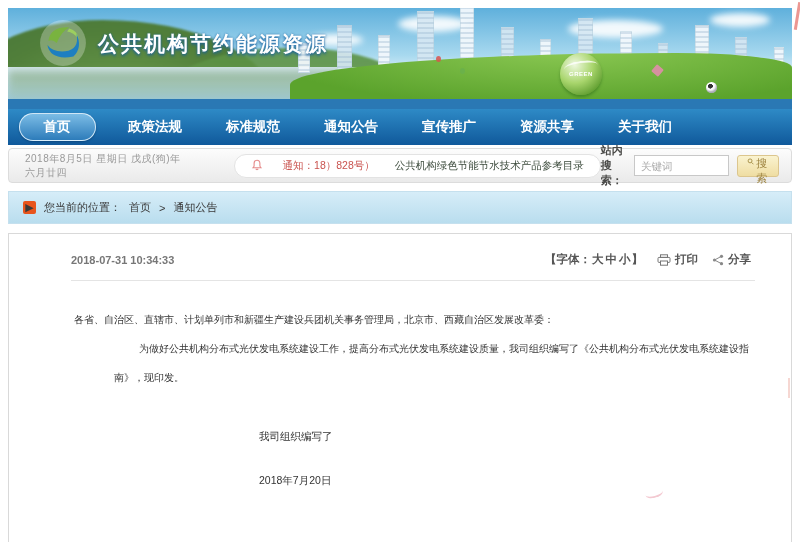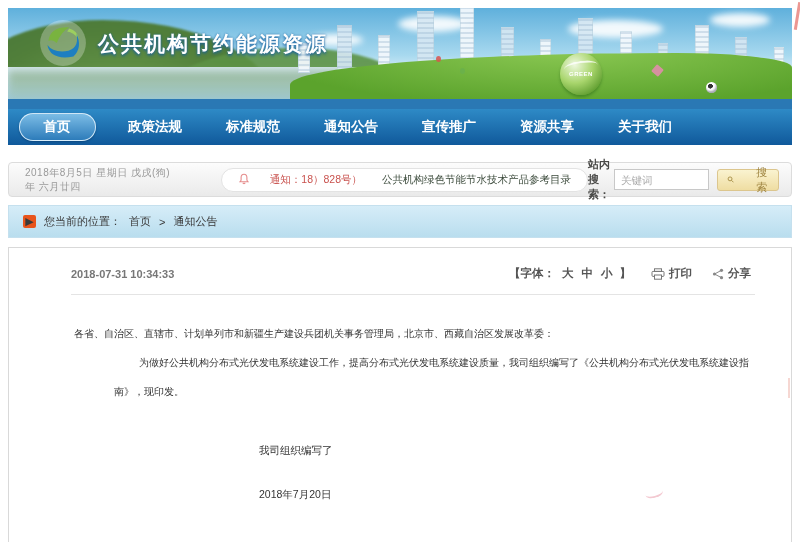--- a/index.html
+++ b/index.html
@@ -50,51 +50,51 @@
 
   
   .nav { height: 36px; background: linear-gradient(#2e8ac6, #10599b);
     display: grid; grid-template-columns: repeat(8, 1fr); align-items: center; }
   .nav-item { justify-self: center; color: #fff; font-size: 13.5px; font-weight: bold;
     padding: 4px 10px; cursor: pointer; white-space: nowrap; }
   .nav-item.active { background: linear-gradient(#7cbde6, #2d7cba); border: 1px solid rgba(235,248,255,.85);
     border-radius: 15px; padding: 4px 24px; box-shadow: 0 1px 2px rgba(0,40,80,.4); }
 
   
-  .infobar { margin-top: 17px; height: 35px; background: linear-gradient(#fcfcfc, #eaeaea);
+  .infobar { margin-top: 3px; height: 35px; background: linear-gradient(#fcfcfc, #eaeaea);
     border: 1px solid #dcdcdc; border-radius: 4px; display: flex; align-items: center; padding: 0 8px; }
   .ib-date { margin-left: 8px; font-size: 10px; color: #999; letter-spacing: .5px; }
   .notice-pill { margin-left: 42px; height: 24px; background: #fff; border: 1px solid #e3e3e3;
     border-radius: 13px; display: flex; align-items: center; gap: 20px; padding: 0 16px; }
   .notice-label { font-size: 10.5px; color: #c9524e; white-space: nowrap; }
   .notice-link { font-size: 10.5px; color: #3b4a3b; cursor: pointer; white-space: nowrap; }
   .search-group { margin-left: auto; margin-right: 4px; display: flex; align-items: center; }
   .search-label { font-size: 11px; font-weight: bold; color: #4a4a48; }
   .search-input { width: 95px; height: 21px; border: 1px solid #c8c8c8; background: #fff;
     font-size: 10.5px; padding: 0 6px; color: #555; margin: 0 8px 0 4px; }
   .search-input::placeholder { color: #aaa; }
-  .search-btn { height: 22px; padding: 0 9px; display: flex; align-items: center; gap: 20px;
+  .search-btn { height: 22px; padding: 0 9px; display: flex; align-items: flex-start; gap: 0;
     background: linear-gradient(#faf3d0, #efdda2); border: 1px solid #dcc68e; border-radius: 3px;
     font-size: 11px; color: #9e8440; cursor: pointer; }
 
   
   .breadcrumb { margin-top: 8px; height: 33px; background: linear-gradient(#d6edf8, #b9ddee);
     border: 1px solid #c5e0ee; display: flex; align-items: center; padding: 0 14px; gap: 8px; }
   .bc-icon { width: 13px; height: 13px; background: #e8541c; border-radius: 2px; color: #fff;
     font-size: 7px; display: flex; align-items: center; justify-content: center; }
   .breadcrumb, .breadcrumb span { font-size: 11px; color: #3a3a3a; }
   .bc-link { cursor: pointer; }
 
   
   .article { margin-top: 9px; border: 1px solid #d9d9d9; background: #fff; height: 360px; }
   .article-title { margin-top: 24px; text-align: center; font-size: 20px; font-weight: bold;
     color: #1c1c1c; letter-spacing: .5px; line-height: 26px; }
   .meta-row { margin: 18px 40px 0 62px; display: flex; justify-content: space-between;
     align-items: center; font-size: 11px; color: #777; font-weight: bold; }
-  .meta-right { display: flex; align-items: center; gap: 6px; color: #555; font-size: 11.5px; }
+  .meta-right { display: flex; align-items: center; color: #555; font-size: 11.5px; }
   .font-opt { cursor: pointer; padding: 0 1px; }
   .meta-action { display: flex; align-items: center; gap: 4px; cursor: pointer; margin-left: 14px; }
   .divider { margin: 13px 36px 0 62px; border-top: 1px solid #e4e4e4; }
   .body-text { margin: 24px 38px 0 65px; font-size: 10px; color: #333; line-height: 29px; }
   .body-text p.indent { text-indent: 2.5em; margin-left: 40px; }
   .signature-block { margin: 30px 0 0 185px; font-size: 10.5px; color: #333; }
   .signature-date { margin-top: 15px; }
 
   
   .artifact { position: absolute; pointer-events: none; }

